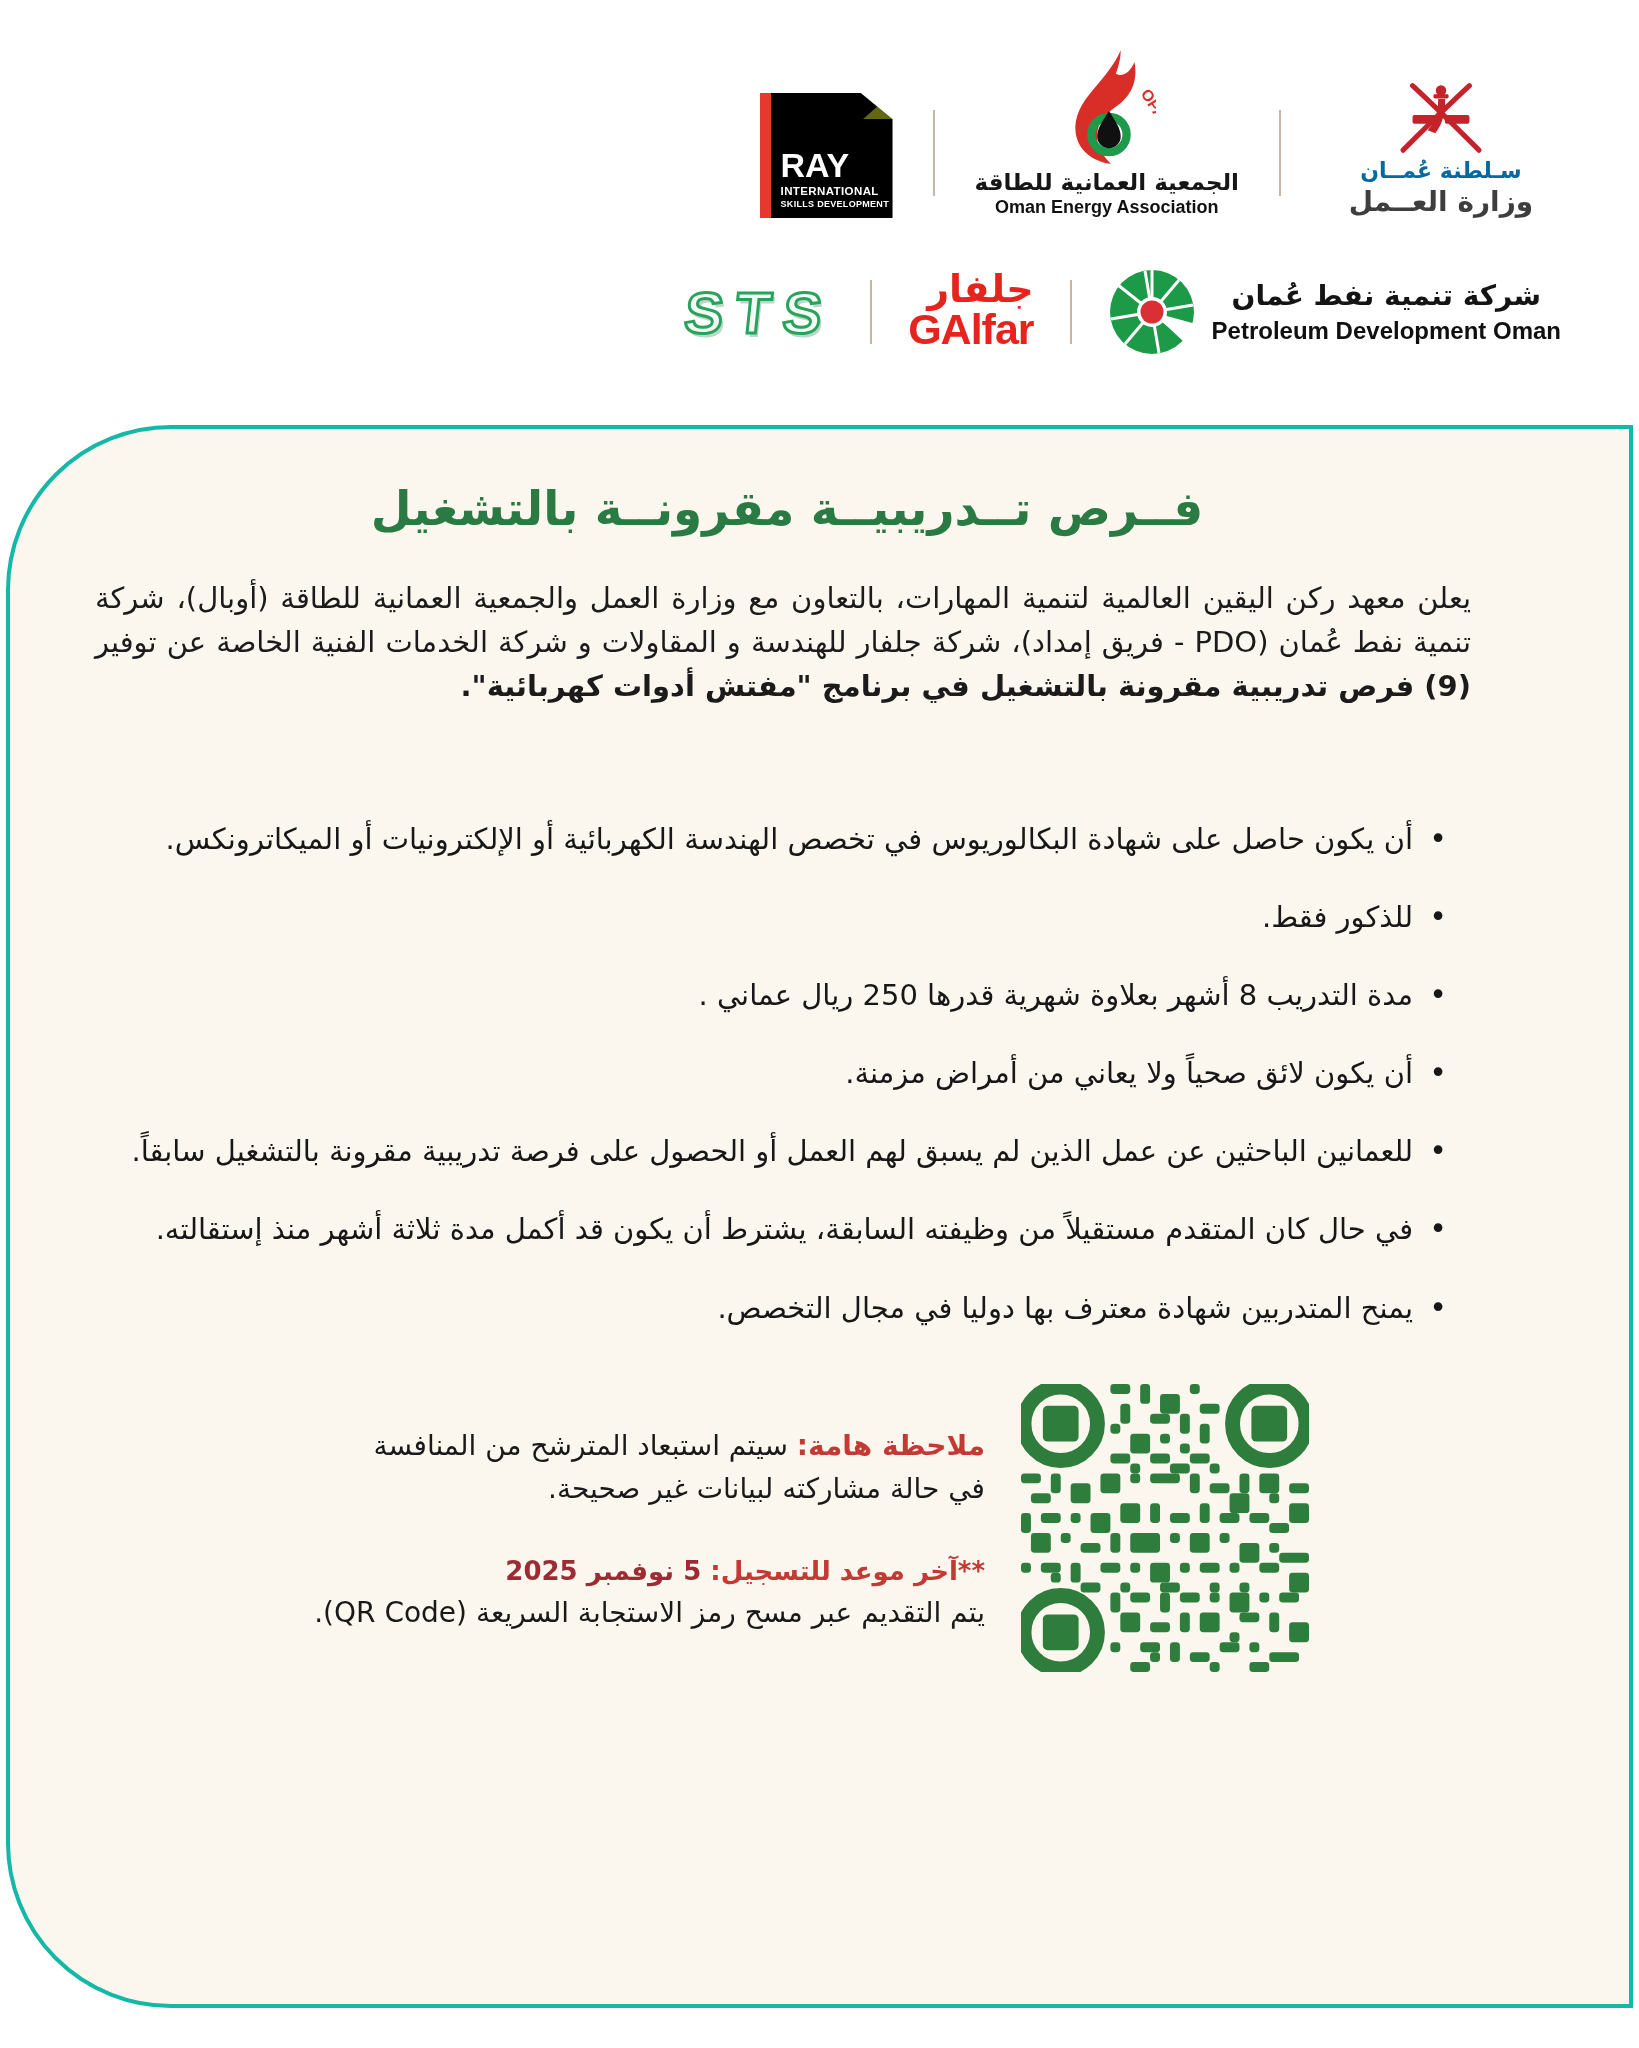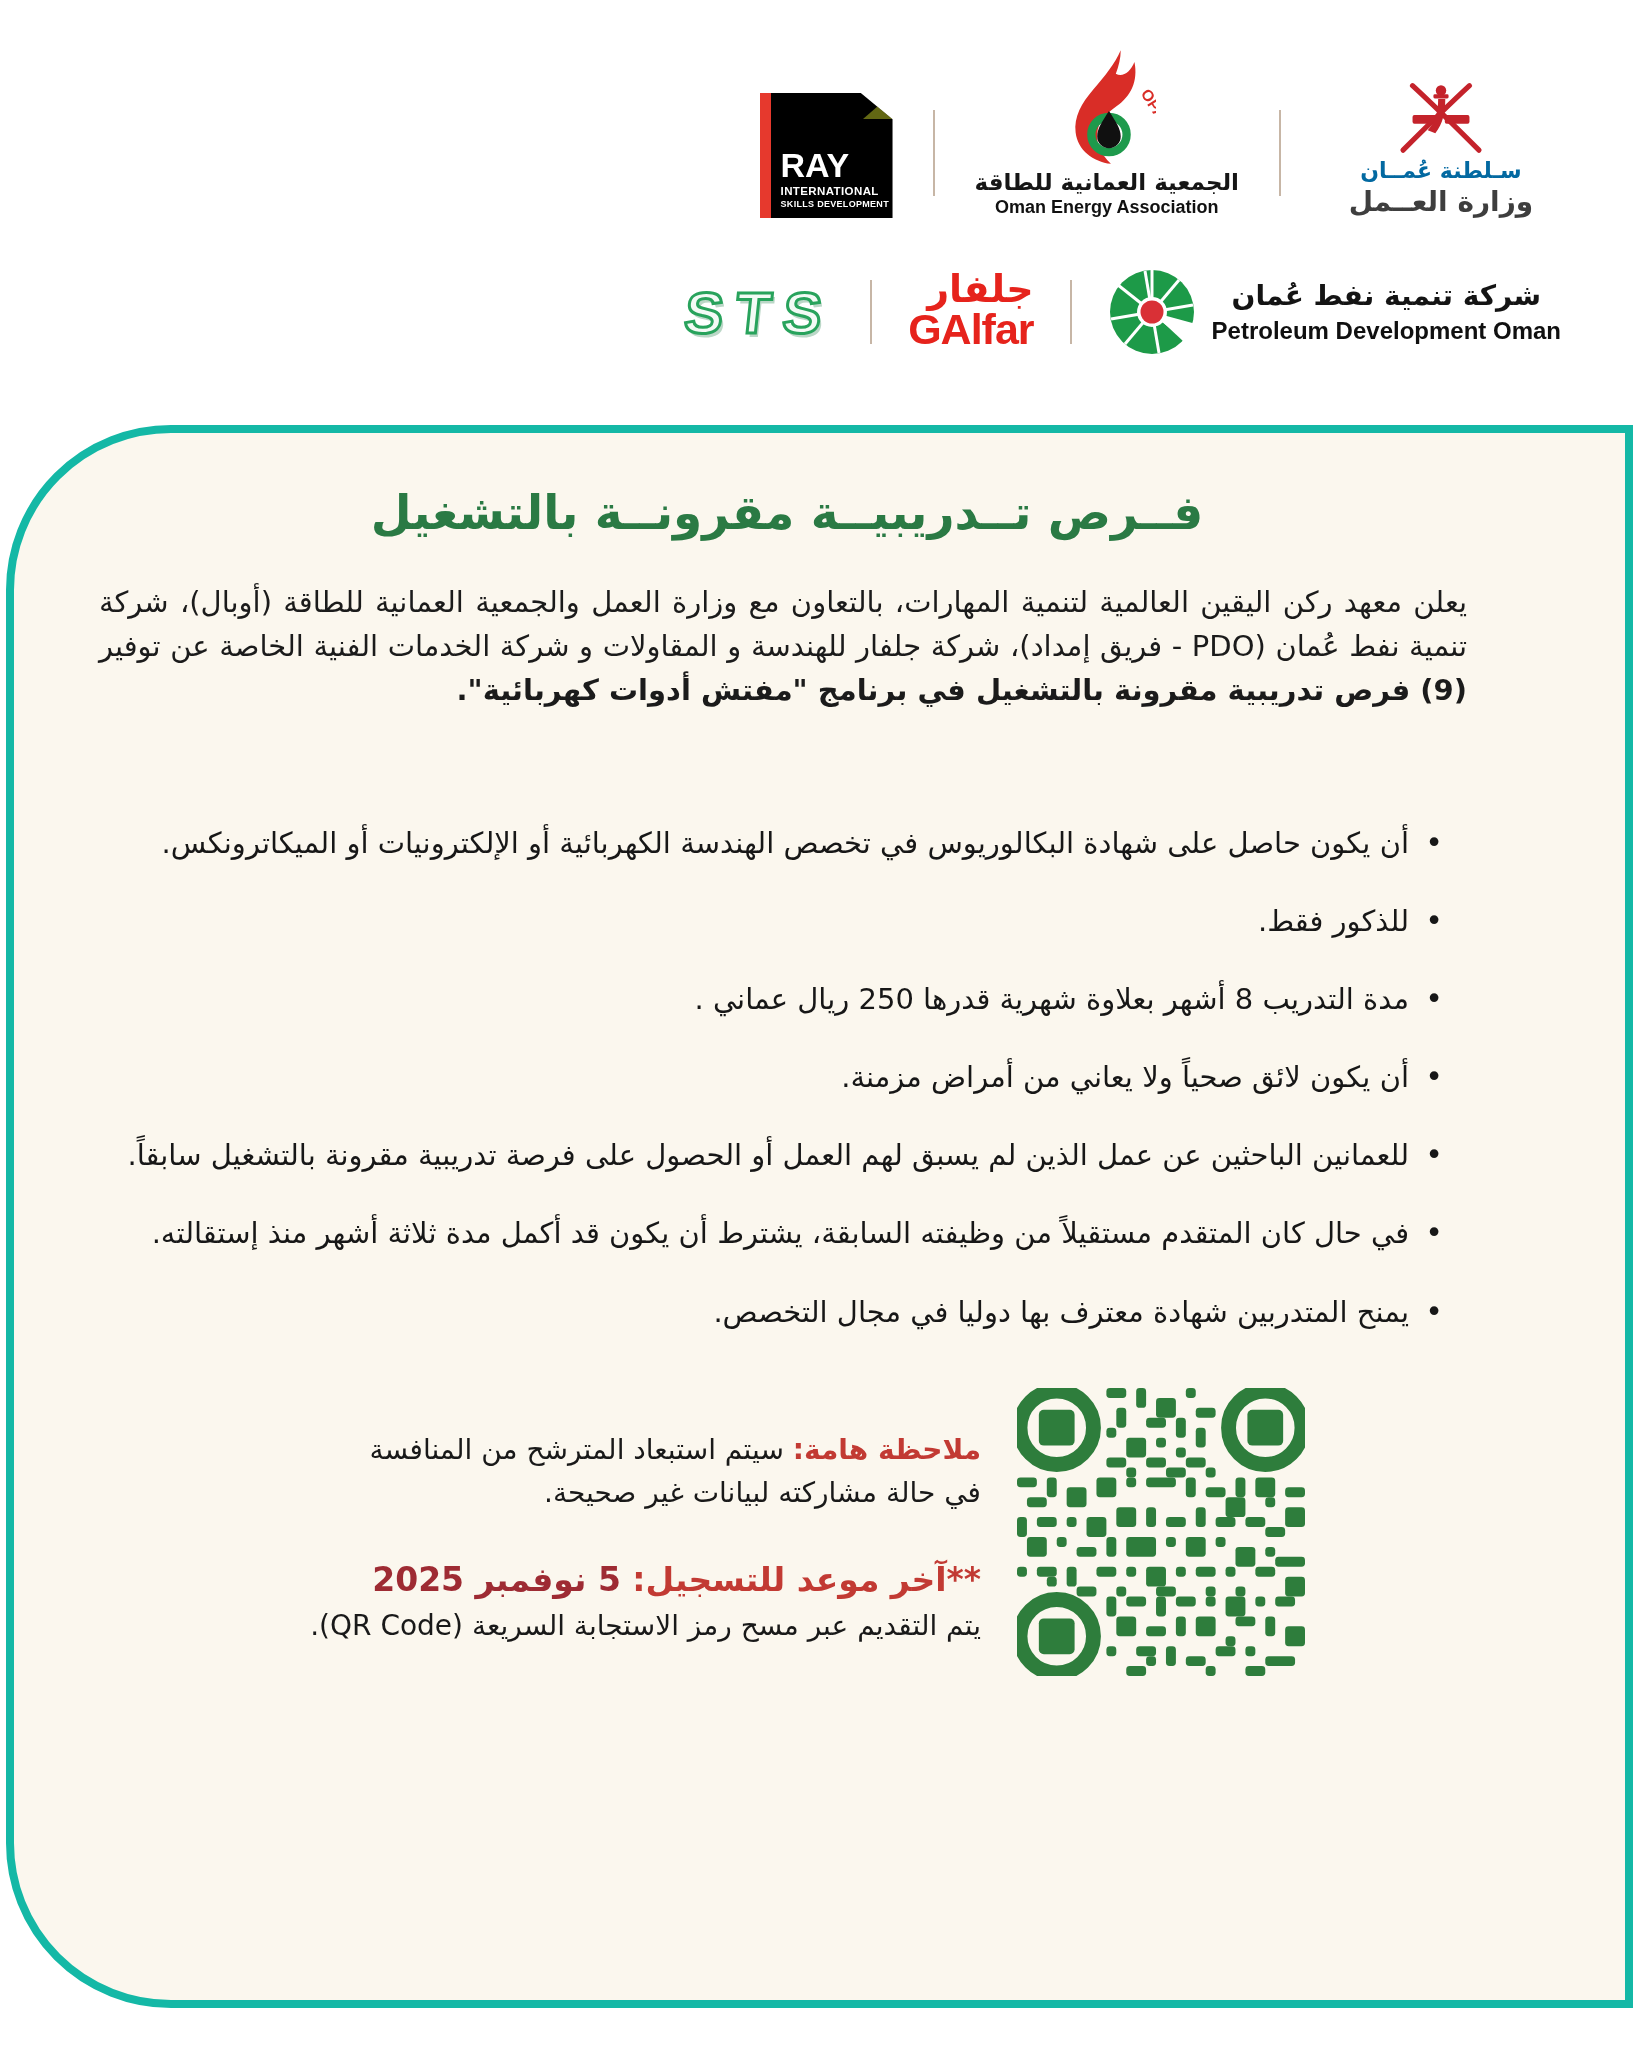--- a/index.html
+++ b/index.html
@@ -51,37 +51,37 @@
   .galfar-en{font:bold 43px "Liberation Sans",sans-serif;letter-spacing:-1px;margin-top:-3px;}
 
   
   .pdo{display:flex;align-items:center;gap:16px;}
   .pdo-text{display:flex;flex-direction:column;align-items:center;}
   .pdo-ar{font-size:28px;font-weight:bold;color:#141414;direction:rtl;}
   .pdo-en{font:bold 24px "Liberation Sans",sans-serif;color:#101010;margin-top:5px;}
 
   
   .card{position:absolute;left:6px;right:6px;top:425px;bottom:40px;
-    background:#fbf7ee;border:8px solid #14b8a6;border-radius:165px 0 0 165px;
+    background:#fbf7ee;border:4px solid #14b8a6;border-radius:165px 0 0 165px;
     box-sizing:border-box;overflow:hidden;}
   .card-content{direction:rtl;padding:52px 150px 0 85px;}
   .card-title{text-align:center;color:#2a7a44;font-size:47px;font-weight:bold;letter-spacing:.5px;}
   .intro{margin:40px 8px 0 0;font-size:29px;line-height:1.52;color:#1b1b1b;text-align:justify;}
   .intro .b{font-weight:bold;}
   .bullets{list-style:none;margin:110px 28px 0 0;padding:0;font-size:29px;color:#171717;}
   .bullets li{position:relative;padding-right:38px;margin-bottom:36px;line-height:1.45;}
   .bullets li::before{content:"•";position:absolute;right:4px;top:-1px;font-size:30px;color:#171717;}
 
   
   .bottom{display:flex;align-items:flex-start;gap:36px;margin:55px 170px 0 0;}
   .qr-box{flex:0 0 auto;width:288px;height:288px;}
   .bottom-text{flex:1;padding-top:40px;text-align:right;}
   .note{font-size:28px;line-height:1.55;color:#191919;max-width:640px;margin:0;}
   .note .label{color:#c23a33;font-weight:bold;}
-  .deadline{margin:46px 0 0 0;font-size:33px;font-weight:bold;color:#c23a33;}
+  .deadline{margin:46px 0 0 0;font-size:26px;font-weight:bold;color:#c23a33;}
   .deadline .date{color:#9e2b33;}
   .apply{margin:10px 0 0 0;font-size:28px;color:#191919;}
 </style>
 </head>
 <body>
 
 <div class="header">
 
   <div class="logo-row row1">
 

